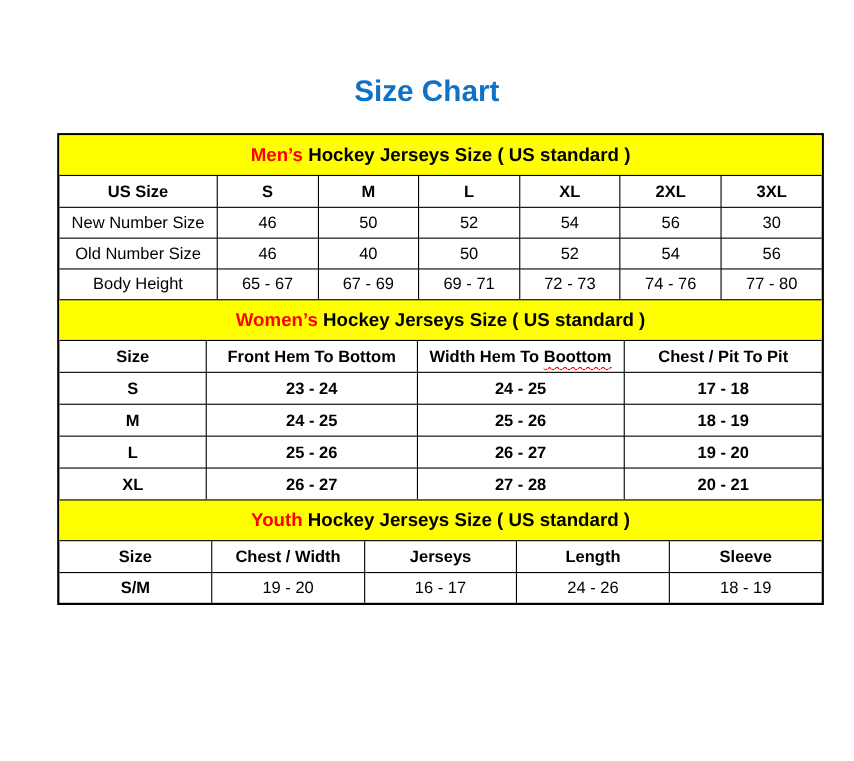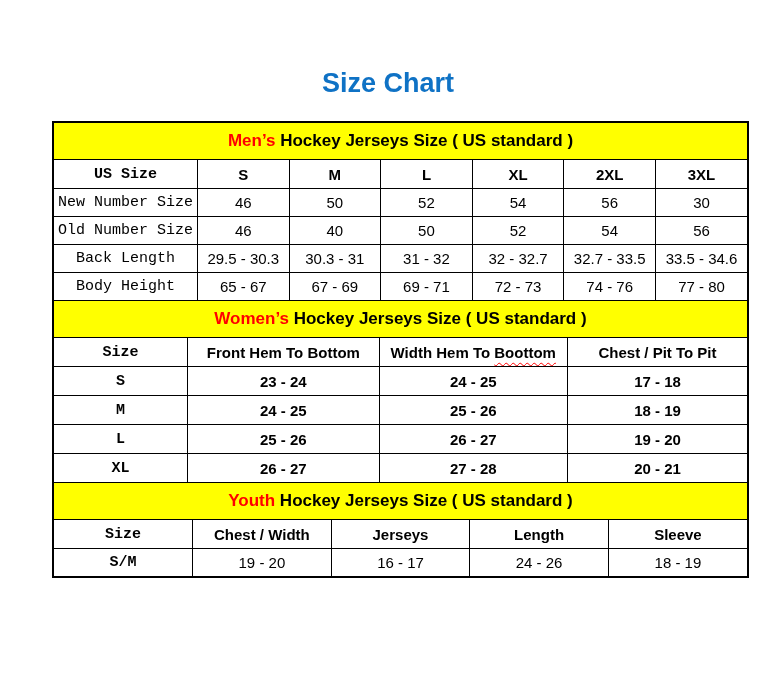--- a/index.html
+++ b/index.html
@@ -55,21 +55,21 @@
     border: 1.5px solid var(--border_black, #000);
     text-align: center;
     vertical-align: middle;
     padding: 0 2px;
     color: #000;
     overflow: hidden;
     white-space: nowrap;
   }
   table.tbl tr:first-child th { border-top: none; }
   table.tbl tr:last-child td { border-bottom: none; }
-  table.tbl th:first-child, table.tbl td:first-child { border-left: none; font-family: Liberation Mono, monospace; }
+  table.tbl th:first-child, table.tbl td:first-child { border-left: none; }
   table.tbl th:last-child, table.tbl td:last-child { border-right: none; }
   table.tbl th {
     height: 28px;
     font-size: 15px;
     font-weight: bold;
   }
   table.tbl td {
     height: 27px;
     font-size: 15px;
     font-weight: normal;
@@ -124,29 +124,20 @@
       <td>30</td>
     </tr>
     <tr>
       <td class="rowlabel">Old Number Size</td>
       <td>46</td>
       <td>40</td>
       <td>50</td>
       <td>52</td>
       <td>54</td>
       <td>56</td>
-    </tr>
-    <tr>
-      <td class="rowlabel">Back Length</td>
-      <td>29.5 - 30.3</td>
-      <td>30.3 - 31</td>
-      <td>31 - 32</td>
-      <td>32 - 32.7</td>
-      <td>32.7 - 33.5</td>
-      <td>33.5 - 34.6</td>
     </tr>
     <tr>
       <td class="rowlabel">Body Height</td>
       <td>65 - 67</td>
       <td>67 - 69</td>
       <td>69 - 71</td>
       <td>72 - 73</td>
       <td>74 - 76</td>
       <td>77 - 80</td>
     </tr>

